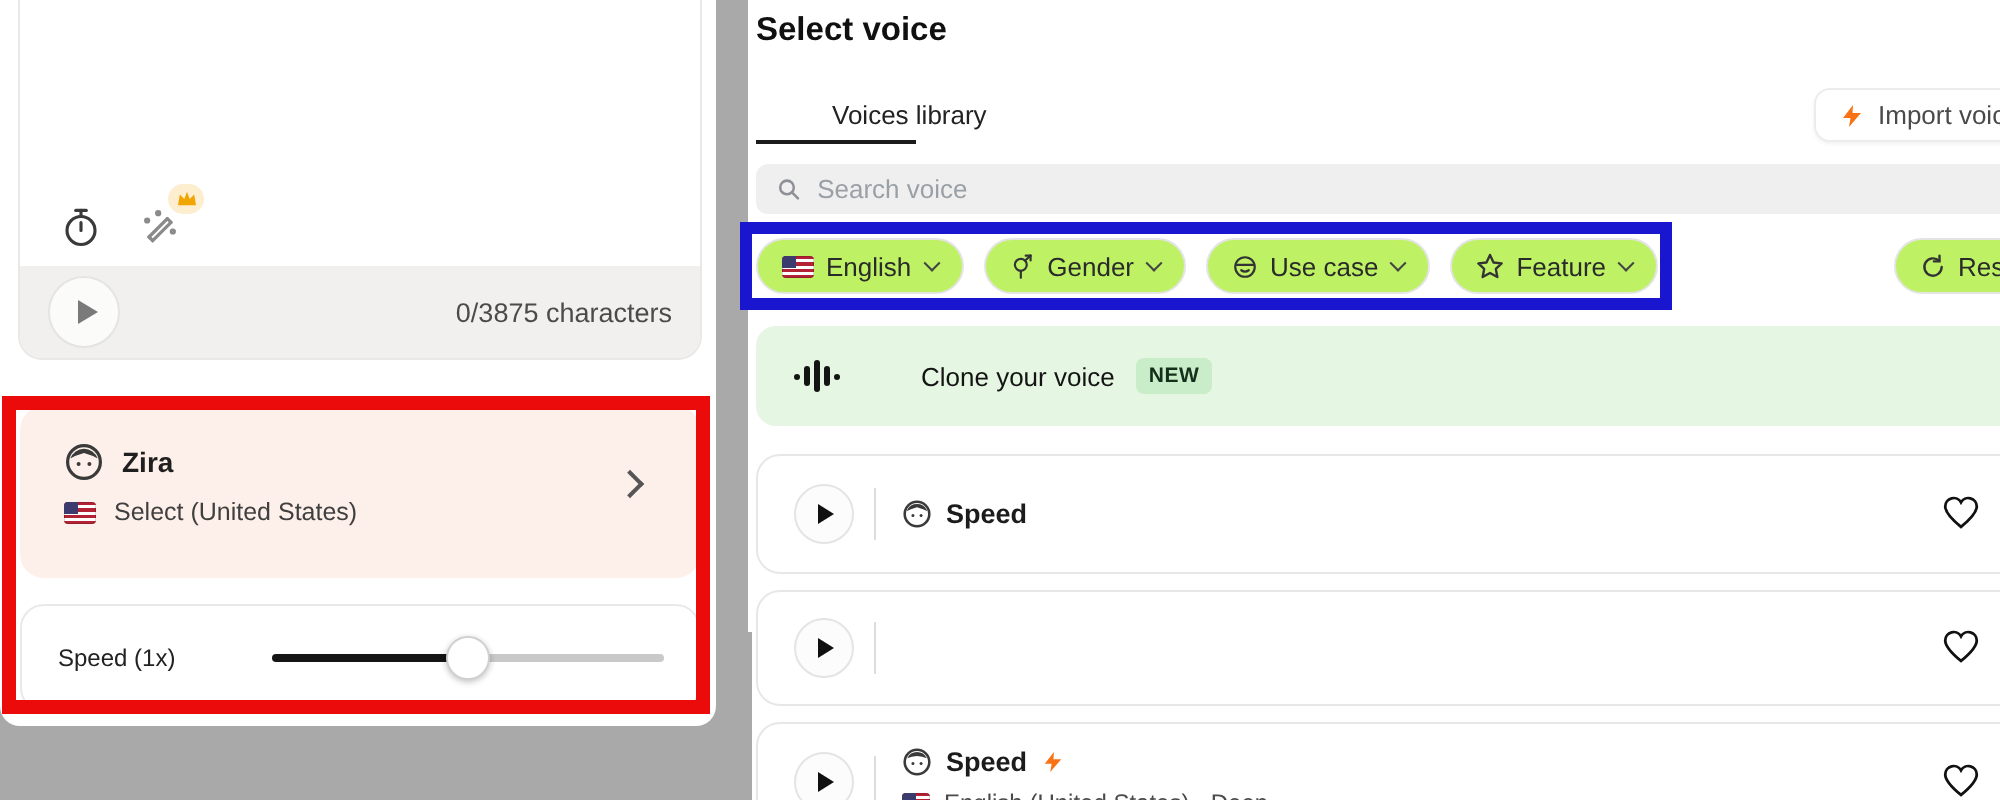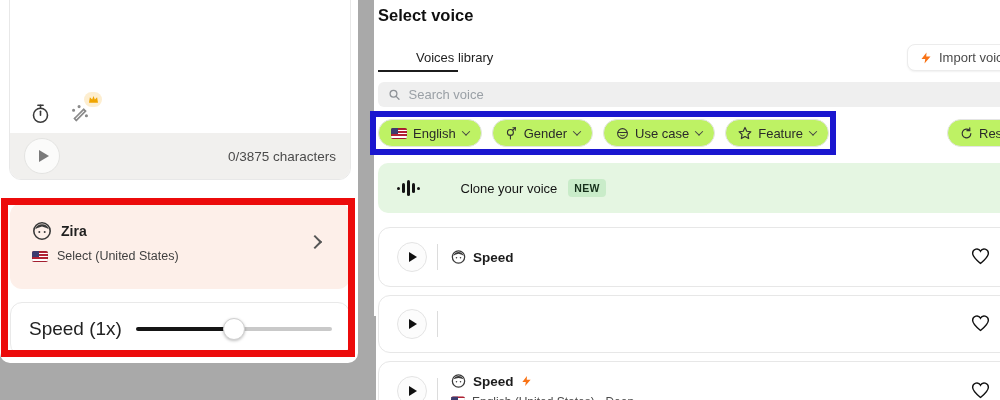--- a/index.html
+++ b/index.html
@@ -34,21 +34,21 @@
   .voice-card .row1 { position:absolute; left:22px; top:18px; display:flex; align-items:center; gap:9px; }
   .voice-card .row2 { position:absolute; left:22px; top:46px; display:flex; align-items:center; gap:9px; }
   .voice-name { font-size:14px; color:#1f1f1f; font-weight:600; }
   .voice-lang { font-size:12.5px; color:#3f3f3f; }
   .chev-right { position:absolute; right:30px; top:34px; width:10px; height:10px;
     border-top:2px solid #555; border-right:2px solid #555; transform:rotate(45deg); }
 
   
   .speed-card { position:absolute; left:10px; top:302px; width:340px; height:54px;
     background:#fff; border:1px solid #e9e9e9; border-radius:12px; display:flex; align-items:center; }
-  .speed-label { margin-left:18px; font-size:19px; color:#222; }
+  .speed-label { margin-left:18px; font-size:12px; color:#222; }
   .slider { position:absolute; left:125px; right:17px; top:50%; height:4px; margin-top:-2px;
     border-radius:2px; background:linear-gradient(to right,#151515 0 47%,#c9c9c9 47%); }
   .slider-thumb { position:absolute; left:calc(50% - 11px); top:-9px; width:22px; height:22px;
     background:#fff; border:1px solid #d0d0d0; border-radius:50%; box-shadow:0 1px 3px rgba(0,0,0,.25); }
 
   
   .lib-title { position:absolute; left:4px; top:6px; font-size:16.5px; font-weight:700; color:#101010; }
   .tab { position:absolute; left:8px; top:50px; font-size:13px; color:#222;margin-left:34px; }
   .tab-underline { position:absolute; left:4px; top:70px; width:80px; height:2px; background:#1c1c1c; }
   .import-btn { position:absolute; left:533px; top:44px; height:27px; display:flex; align-items:center; gap:7px;

